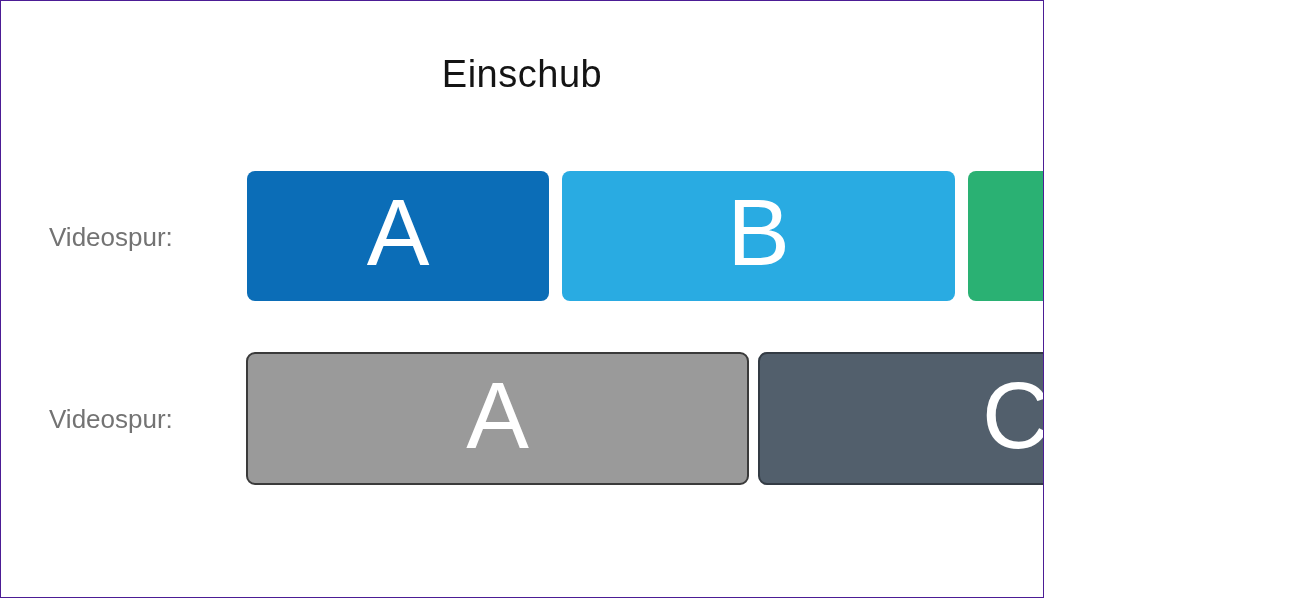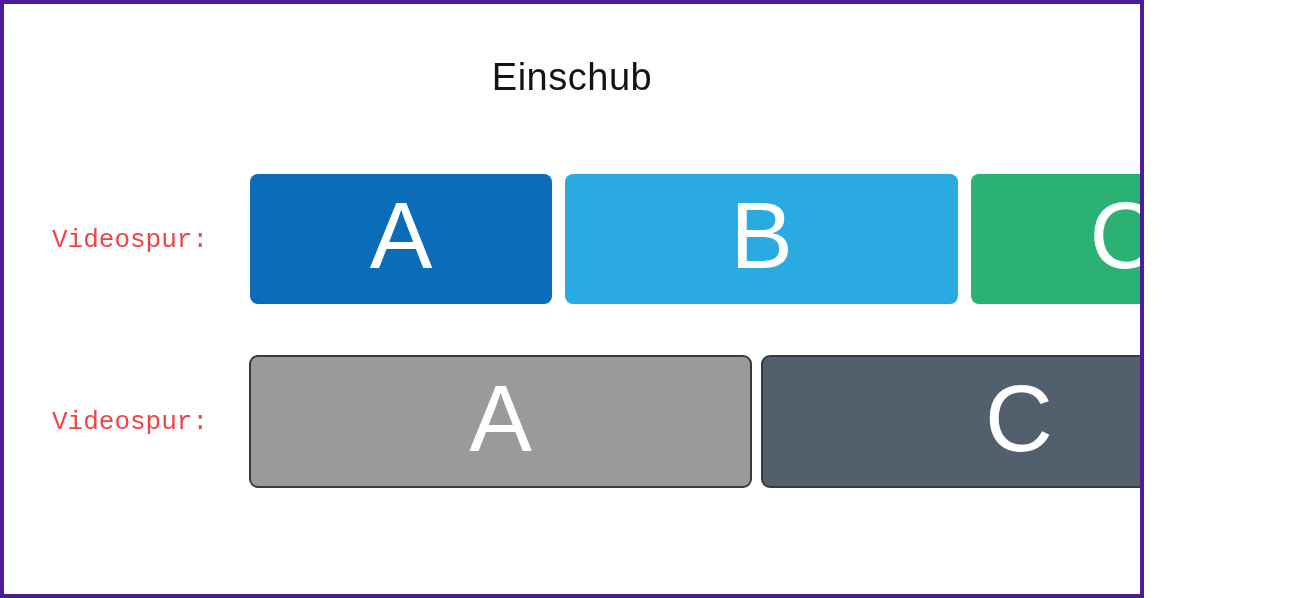--- a/index.html
+++ b/index.html
@@ -3,47 +3,46 @@
 <meta charset="utf-8">
 <style>
   html, body {
     margin: 0;
     padding: 0;
     background: #ffffff;
     font-family: "Liberation Sans", sans-serif;
   }
   .canvas {
     position: relative;
-    width: 1144px;
+    width: 1044px;
     height: 598px;
     box-sizing: border-box;
-    border: 4px solid #4c1d95;
+    border: 1px solid #4c1d95;
     background: #ffffff;
     overflow: hidden;
   }
   .title {
     position: absolute;
     top: 52px;
     left: 0;
     width: 100%;
     text-align: center;
     font-size: 38px;
     font-weight: 400;
     color: #141414;
     letter-spacing: 0.5px;
   }
   .row-label {
     position: absolute;
     left: 48px;
     width: 190px;
     font-size: 26px;
     font-weight: 400;
-    color: #ef4444;
+    color: #737373;
     text-align: left;
-    font-family: Liberation Mono, monospace;
   }
   .video-label { top: 221px; }
   .audio-label { top: 403px; }
   .block-row {
     position: absolute;
     display: flex;
   }
   .video-row {
     left: 246px;
     top: 170px;

